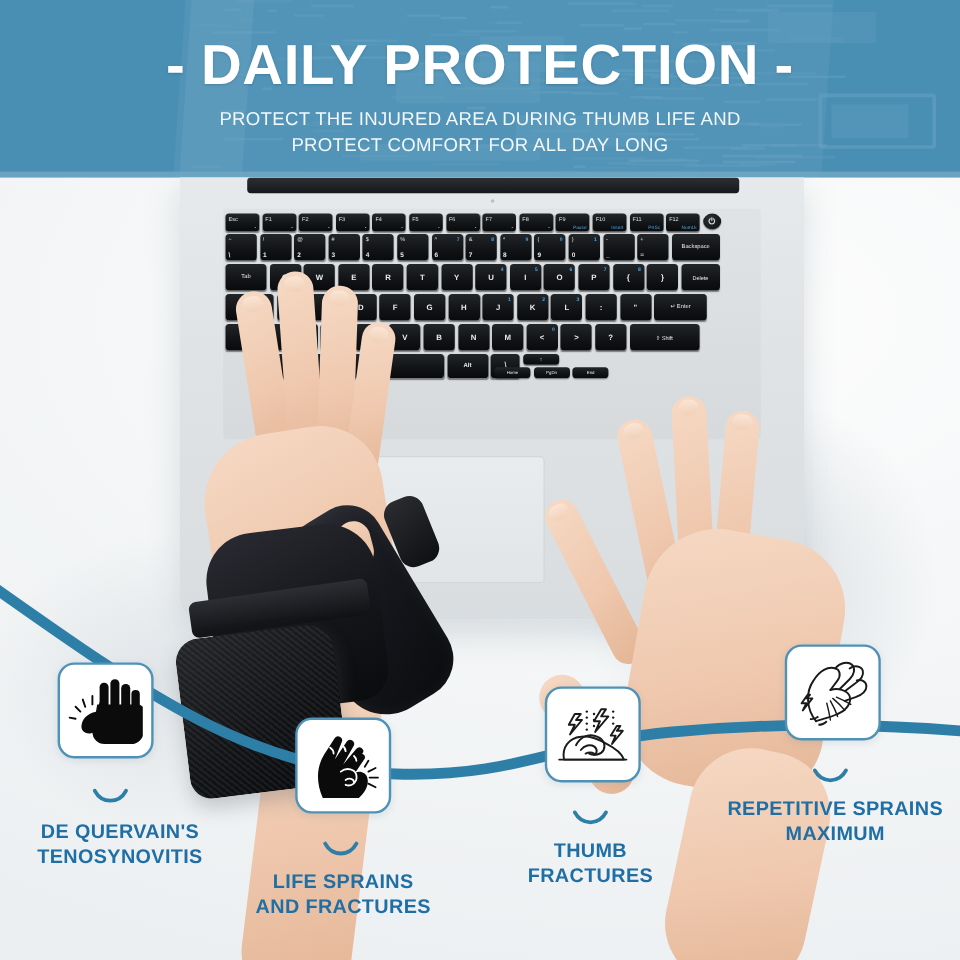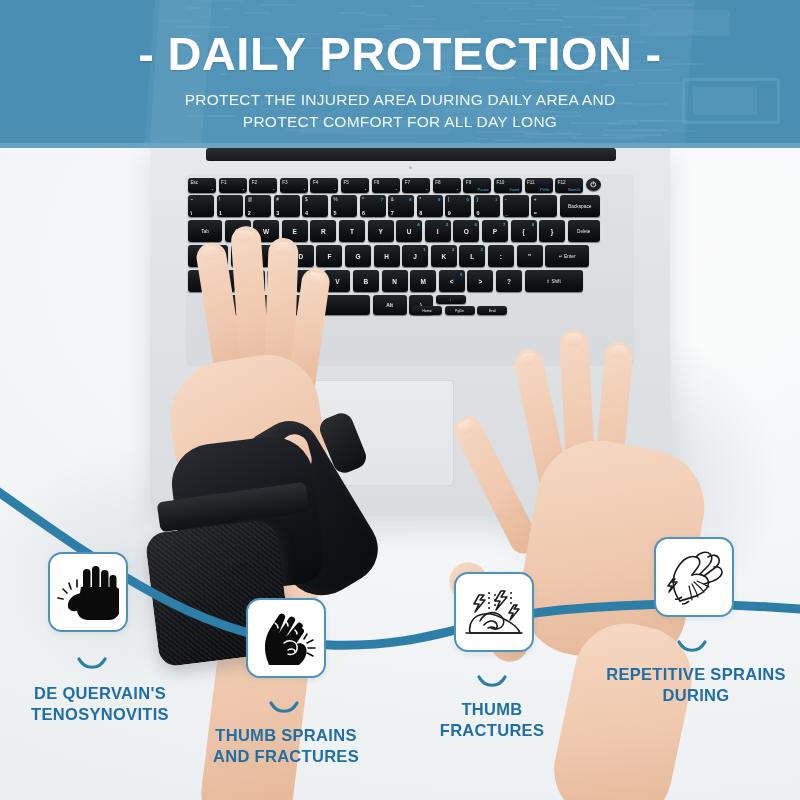--- a/index.html
+++ b/index.html
@@ -346,21 +346,21 @@
       </div>
     <div class="hdr-device"></div>
     <div class="hdr-veil"></div>
     <div class="hdr-bottomline"></div>
 
     <div class="hdr-text">
       <h1 class="title">
         <span class="dash">-</span><span>DAILY PROTECTION</span><span class="dash">-</span>
       </h1>
       <p class="subtitle">
-        <span>PROTECT THE INJURED AREA DURING DAILY AREA AND</span><br>
+        <span>PROTECT THE INJURED AREA DURING THUMB LIFE AND</span><br>
         <span>PROTECT COMFORT FOR ALL DAY LONG</span>
       </p>
     </div>
   </div>
 
   <div class="photo">
     <div class="desk-shadow"></div>
     <div class="desk-shadow2"></div>
 
     <div class="laptop">
@@ -635,21 +635,21 @@
         <line x1="53" y1="39" x2="60" y2="39"></line>
         <line x1="52" y1="44" x2="58" y2="47"></line>
         <line x1="49" y1="30" x2="52" y2="25"></line>
       </g>
     </svg>
   </div>
   <svg class="chev" style="left:268px;top:700px;" width="32" height="16" viewBox="0 0 32 16">
     <path d="M3 3 C 9 14 23 14 29 3" fill="none" stroke="#2e7fa8" stroke-width="3.2" stroke-linecap="round"></path>
   </svg>
   <div class="clabel" style="left:186px;top:725px;width:200px;">
-    <span>THUMB SPRAINS</span><br>
+    <span>LIFE SPRAINS</span><br>
     <span>AND FRACTURES</span>
   </div>
 
   <div class="card" style="left:454px;top:572px;width:76px;height:76px;">
     <svg width="64" height="58" viewBox="0 0 64 58">
       <g fill="none" stroke="#1a1a1a" stroke-width="1.6" stroke-linejoin="round" stroke-linecap="round">
         <path d="M4 50 h56"></path>
         <path d="M8 50 C 6 40 12 32 22 31 C 30 30 36 33 42 36 C 50 40 56 44 58 50 Z"></path>
         <path d="M18 38 C 22 30 30 28 36 31 C 41 33 43 38 41 42 C 39 46 33 47 29 45"></path>
         <path d="M22 42 C 25 38 30 37 33 39 C 36 41 36 45 33 46"></path>
@@ -702,16 +702,16 @@
         <path d="M20 50 q-4 3 -7 2"></path>
         <path d="M27 54 q-3 3 -7 3"></path>
       </g>
     </svg>
   </div>
   <svg class="chev" style="left:676px;top:639px;" width="32" height="16" viewBox="0 0 32 16">
     <path d="M3 3 C 9 14 23 14 29 3" fill="none" stroke="#2e7fa8" stroke-width="3.2" stroke-linecap="round"></path>
   </svg>
   <div class="clabel" style="left:592px;top:664px;width:208px;">
     <span>REPETITIVE SPRAINS</span><br>
-    <span>DURING</span>
+    <span>MAXIMUM</span>
   </div>
 
 </div>
 
 </body></html>

